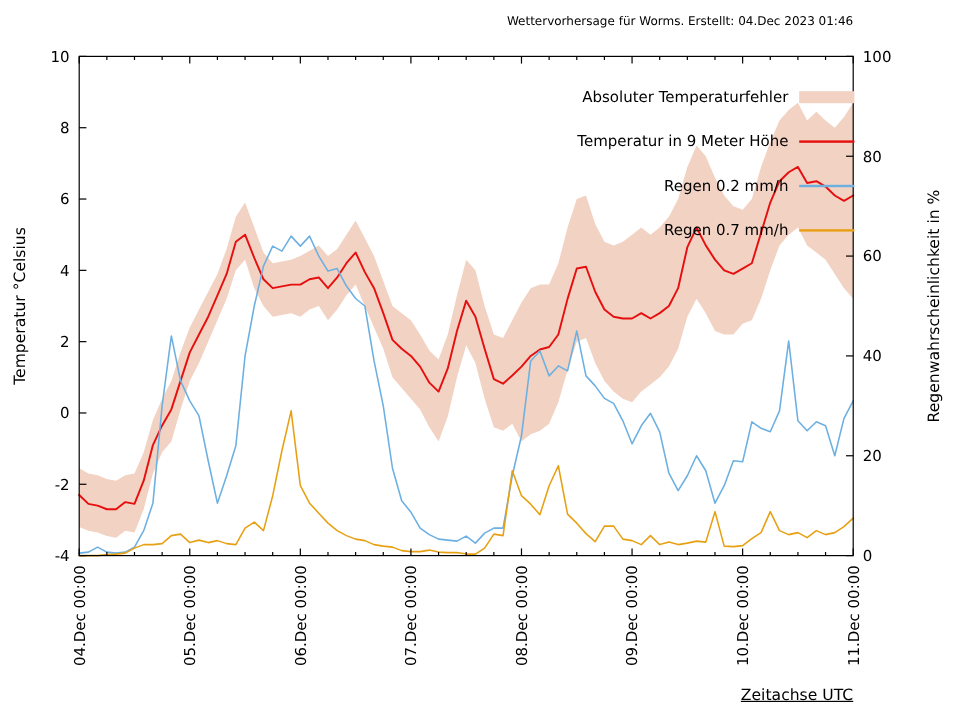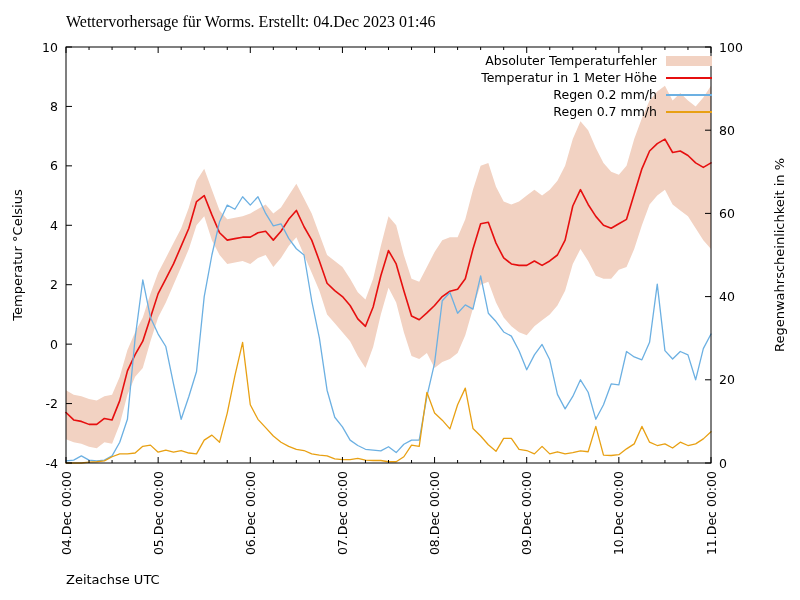--- a/index.html
+++ b/index.html
@@ -1,29 +1,29 @@
 <!DOCTYPE html>
 <html><head>
 <meta charset="utf-8">
 <style>
   html,body{margin:0;padding:0;background:#ffffff;}
   #stage{position:relative;width:800px;height:600px;background:#ffffff;overflow:hidden;
          font-family:"DejaVu Sans","Liberation Sans",sans-serif;color:#000;}
-  #chart-title{position:absolute;left:66px;top:13px;width:645px;text-align:left;
-               font-size:16px;white-space:nowrap;font-family:Liberation Serif, serif;}
-  #x-axis-title{position:absolute;left:66px;top:572px;width:645px;text-align:left;font-size:13px;}
+  #chart-title{position:absolute;left:66px;top:13px;width:645px;text-align:right;
+               font-size:10px;white-space:nowrap;}
+  #x-axis-title{position:absolute;left:66px;top:572px;width:645px;text-align:right;font-size:13px;text-decoration:underline;}
   #y-left-title{position:absolute;left:0;top:0;transform:translate(17px,255px) rotate(-90deg);
                 transform-origin:0 0;font-size:13px;white-space:nowrap;
                 translate:0 0;}
   #y-left-title-inner{display:inline-block;transform:translate(-50%,-50%);}
   #y-right-title{position:absolute;left:0;top:0;transform:translate(779px,255px) rotate(-90deg);
                  transform-origin:0 0;font-size:13px;white-space:nowrap;}
   #y-right-title-inner{display:inline-block;transform:translate(-50%,-50%);}
   #legend{position:absolute;left:200px;top:52px;width:512px;}
-  .legend-row{display:flex;justify-content:flex-end;align-items:center;height:17px;}
+  .legend-row{display:flex;justify-content:flex-end;align-items:center;height:17px;margin-top:20px;}
   .legend-label{font-size:12.5px;white-space:nowrap;}
   .legend-swatch{width:46px;margin-left:9px;flex:0 0 46px;}
   .swatch-band{height:10px;}
   .swatch-line{height:2px;}
   svg{position:absolute;left:0;top:0;}
   text{font-family:"DejaVu Sans","Liberation Sans",sans-serif;}
 </style>
 </head>
 <body>
 
@@ -137,21 +137,21 @@
   <div id="y-left-title"><span id="y-left-title-inner">Temperatur °Celsius</span></div>
 
   <div id="y-right-title"><span id="y-right-title-inner">Regenwahrscheinlichkeit in %</span></div>
 
   <div id="legend">
     <div class="legend-row">
       <span class="legend-label">Absoluter Temperaturfehler</span>
       <span class="legend-swatch swatch-band" style="background: rgb(242, 210, 194);"></span>
     </div>
     <div class="legend-row">
-      <span class="legend-label">Temperatur in 1 Meter Höhe</span>
+      <span class="legend-label">Temperatur in 9 Meter Höhe</span>
       <span class="legend-swatch swatch-line" style="background: rgb(230, 15, 15);"></span>
     </div>
     <div class="legend-row">
       <span class="legend-label">Regen 0.2 mm/h</span>
       <span class="legend-swatch swatch-line" style="background: rgb(108, 176, 226);"></span>
     </div>
     <div class="legend-row">
       <span class="legend-label">Regen 0.7 mm/h</span>
       <span class="legend-swatch swatch-line" style="background: rgb(232, 160, 19);"></span>
     </div>

